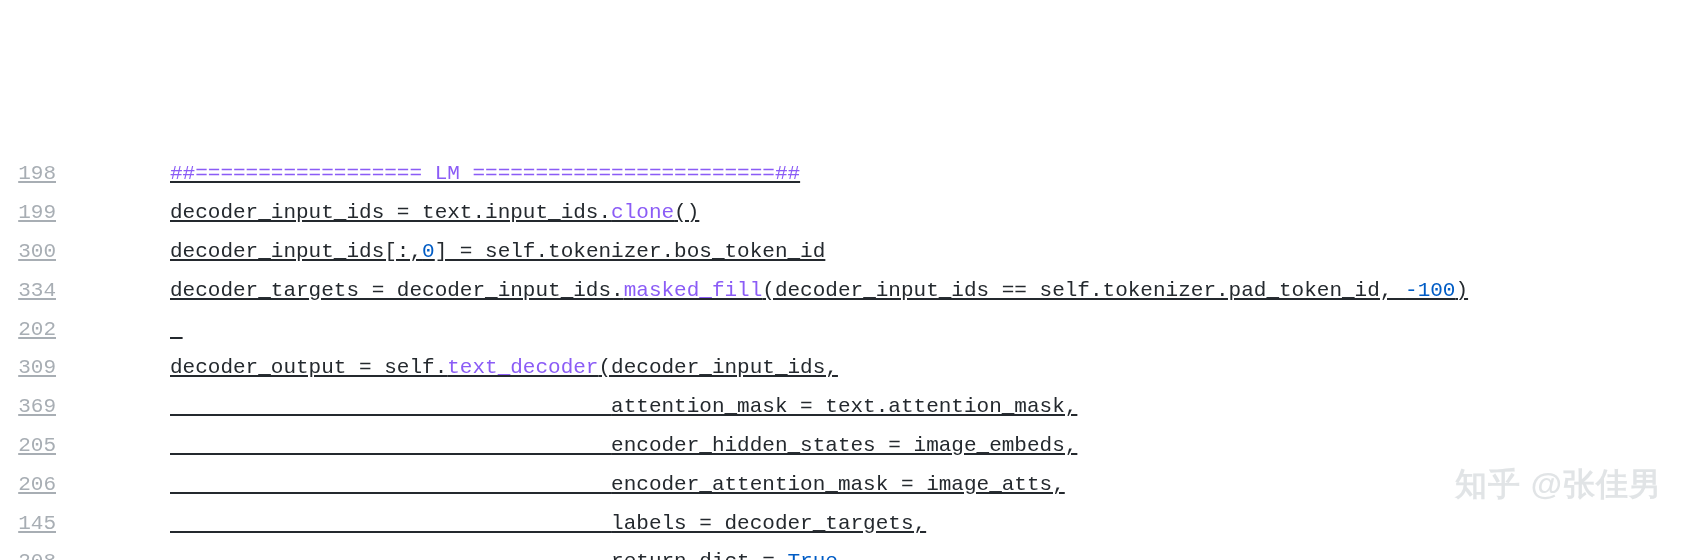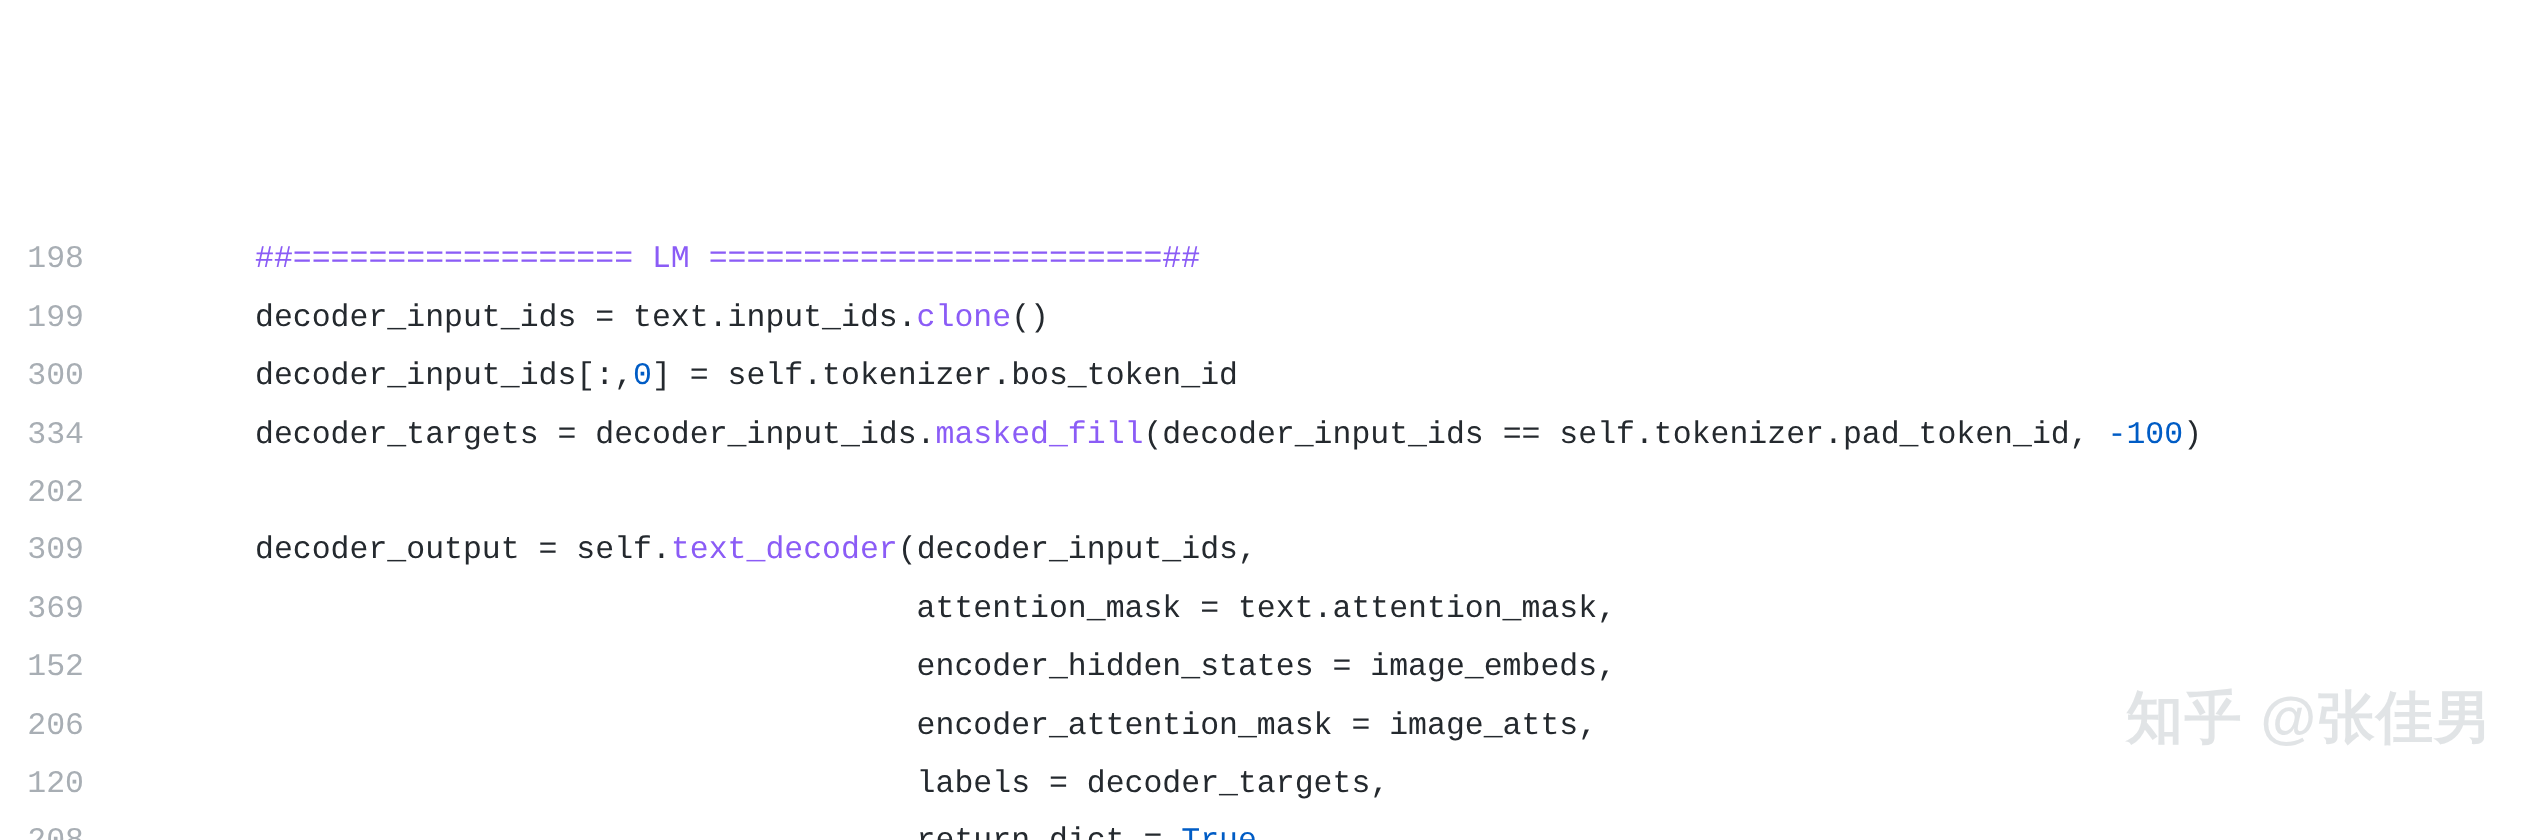--- a/index.html
+++ b/index.html
@@ -29,43 +29,44 @@
       padding-left: 10px;
       user-select: none;
       min-width: 80px;
     }
     .code {
       flex: 1;
       padding-left: 90px;
     }
     .line {
       height: 38.8px;
+      text-decoration: underline;
     }
     .comment { color: #8b5cf6; }
     .function { color: #8b5cf6; }
     .number { color: #005cc5; }
     .constant { color: #005cc5; }
     .watermark {
       position: absolute;
       right: 22px;
       bottom: 46px;
       font-family: -apple-system, BlinkMacSystemFont, 'PingFang SC', sans-serif;
-      font-size: 38px;
+      font-size: 32px;
       font-weight: 600;
       color: rgba(200, 205, 210, 0.55);
       letter-spacing: 1px;
       pointer-events: none;
     }
   </style>
 </head>
 <body>
 
 
 
 <div class="code-container">
-  <div class="gutter" id="gutter"><div class="line">198</div><div class="line">199</div><div class="line">300</div><div class="line">334</div><div class="line">202</div><div class="line">309</div><div class="line">369</div><div class="line">152</div><div class="line">206</div><div class="line">120</div><div class="line">208</div></div>
+  <div class="gutter" id="gutter"><div class="line">198</div><div class="line">199</div><div class="line">300</div><div class="line">334</div><div class="line">202</div><div class="line">309</div><div class="line">369</div><div class="line">205</div><div class="line">206</div><div class="line">145</div><div class="line">208</div></div>
   <div class="code" id="code"><div class="line"><span class="comment">##================== LM ========================##</span></div><div class="line"><span>decoder_input_ids = text.input_ids.</span><span class="function">clone</span><span>()</span></div><div class="line"><span>decoder_input_ids[:,</span><span class="number">0</span><span>] = self.tokenizer.bos_token_id</span></div><div class="line"><span>decoder_targets = decoder_input_ids.</span><span class="function">masked_fill</span><span>(decoder_input_ids == self.tokenizer.pad_token_id, </span><span class="number">-100</span><span>)</span></div><div class="line">&nbsp;</div><div class="line"><span>decoder_output = self.</span><span class="function">text_decoder</span><span>(decoder_input_ids,</span></div><div class="line">                                   <span>attention_mask = text.attention_mask,</span></div><div class="line">                                   <span>encoder_hidden_states = image_embeds,</span></div><div class="line">                                   <span>encoder_attention_mask = image_atts,</span></div><div class="line">                                   <span>labels = decoder_targets,</span></div><div class="line">                                   <span>return_dict = </span><span class="constant">True</span><span>,</span></div></div>
 </div>
 
 <div class="watermark">知乎 @张佳男</div>
 
 
 
 
 </body></html>

